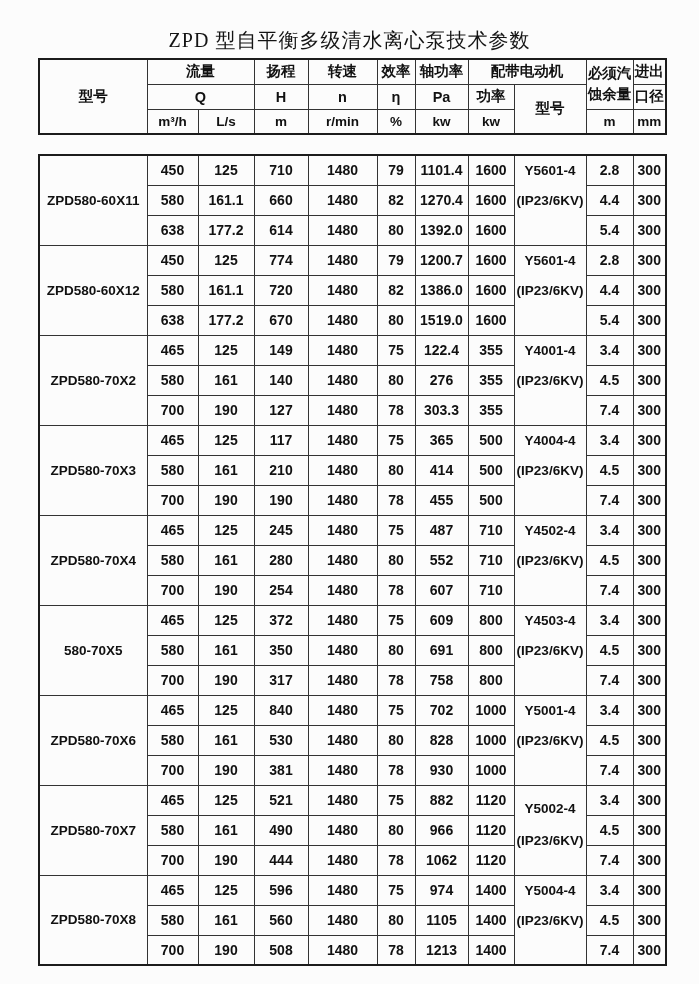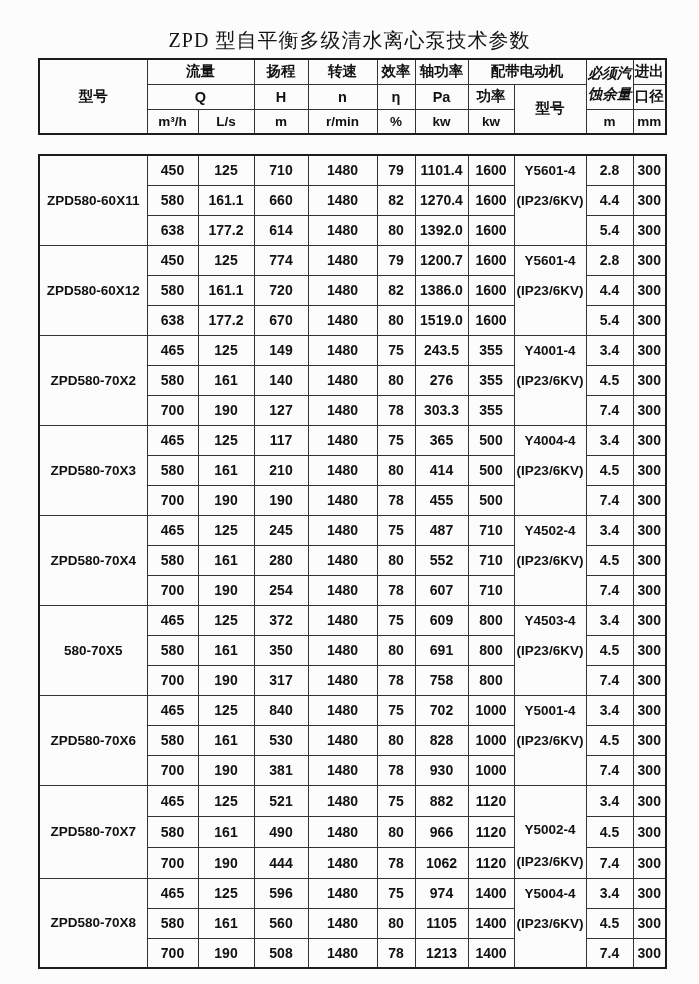--- a/index.html
+++ b/index.html
@@ -32,30 +32,30 @@
     border: 1px solid #333;
     text-align: center;
     vertical-align: middle;
     font-weight: bold;
     font-size: 14px;
     overflow: hidden;
     white-space: nowrap;
   }
   .header-table td { height: 25px; font-size: 14.5px; }
   .header-table td.unit { font-size: 13.5px; margin-left: 12px; }
-  .npsh-cell { line-height: 1.45; font-size: 14px; white-space: normal; font-style: italic; }
+  .npsh-cell { line-height: 1.45; font-size: 14px; white-space: normal; }
   .data-table td { height: 30px; }
   .model-cell { font-size: 13.5px; letter-spacing: 0px; margin-top: 8px; }
   .motor-cell {
     vertical-align: top;
     padding: 0;
     font-size: 13.5px;
   }
   .motor-cell div { line-height: 30px; height: 30px; }
-  .motor-cell.motor-center { padding-top: 28px; }
+  .motor-cell.motor-center { padding-top: 7px; }
   .motor-cell.motor-center div { line-height: 32px; height: 32px; }
 </style>
 </head>
 <body>
 
 <div class="page">
 
   <div class="title">ZPD 型自平衡多级清水离心泵技术参数</div>
 
   <table class="header-table">
@@ -202,21 +202,21 @@
           <td>5.4</td>
           <td>300</td>
         </tr>
         <tr>
           <td rowspan="3" class="model-cell">ZPD580-70X2</td>
           <td>465</td>
           <td>125</td>
           <td>149</td>
           <td>1480</td>
           <td>75</td>
-          <td>243.5</td>
+          <td>122.4</td>
           <td>355</td>
           <td rowspan="3" class="motor-cell">
             <div>Y4001-4</div>
             <div>(IP23/6KV)</div>
           </td>
           <td>3.4</td>
           <td>300</td>
         </tr>
         <tr>
           <td>580</td>

